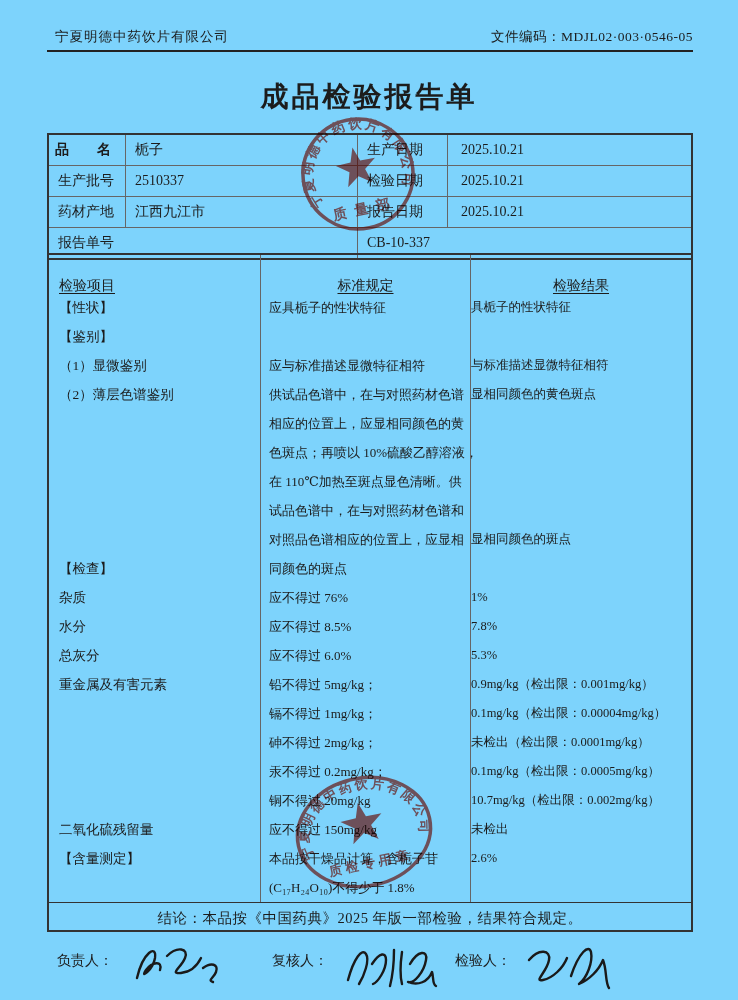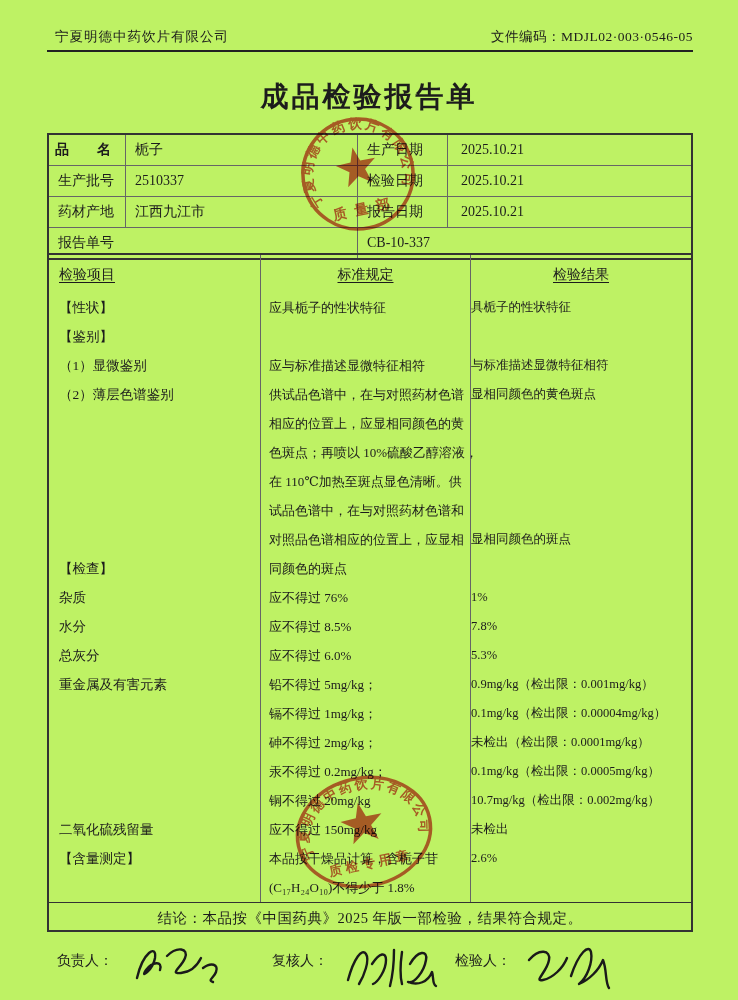--- a/index.html
+++ b/index.html
@@ -1,17 +1,17 @@
 <!DOCTYPE html>
 <html><head>
 <meta charset="utf-8">
 <style>
   html,body{margin:0;padding:0;background:#e8e8e8;}
   .page{
-    position:relative;width:738px;height:1000px;background:#bef264;
+    position:relative;width:738px;height:1000px;background:#7dd3fc;
     font-family:"Liberation Serif","DejaVu Serif",serif;color:#1c1c1c;
     overflow:hidden;margin:0 auto;
   }
   
   .page-header{position:absolute;top:28px;left:47px;width:646px;height:20px;font-size:13.5px;}
   .ph-left{position:absolute;left:8px;top:0;letter-spacing:1px;}
   .ph-right{position:absolute;right:0;top:0;letter-spacing:.5px;}
   .header-rule{position:absolute;top:50px;left:47px;width:646px;height:2px;background:#222;}
   
   .doc-title{position:absolute;top:78px;left:0;width:738px;text-align:center;
@@ -26,21 +26,21 @@
   .w-v1{width:232px;}
   .w-l2{width:90px;}
   .w-v2{width:244px;flex:1;padding-left:13px;}
   .w-span12{width:308px;}
   .w-span34{flex:1;}
   .jlabel{display:flex;justify-content:flex-end;padding-right:14px;font-weight:bold;}
   
   .main-table{position:absolute;top:253px;left:47px;width:646px;height:679px;
     border:2px solid #333;box-sizing:border-box;display:flex;flex-direction:column;}
   .mhead{display:flex;height:38px;font-size:14px;flex:0 0 auto;}
-  .mhead .hcell{box-sizing:border-box;padding-top:11px;}
+  .mhead .hcell{box-sizing:border-box;padding-top:22px;}
   .hcell.h0{width:211px;padding-left:10px;}
   .hcell.h1{width:210px;text-align:center;border-left:1px solid #666;}
   .hcell.h2{flex:1;text-align:center;border-left:1px solid #666;}
   .hcell span{text-decoration:underline;text-underline-offset:3px;}
   .mbody{flex:1 1 auto;display:flex;flex-direction:column;}
   .trow{display:flex;height:29px;line-height:29px;flex:0 0 auto;}
   .tcell{box-sizing:border-box;white-space:nowrap;overflow:visible;}
   .tcell.c0{width:211px;padding-left:10px;font-size:13.5px;}
   .tcell.c1{width:210px;padding-left:8px;border-left:1px solid #666;font-size:13px;}
   .tcell.c2{flex:1;border-left:1px solid #666;font-size:12.5px;}

